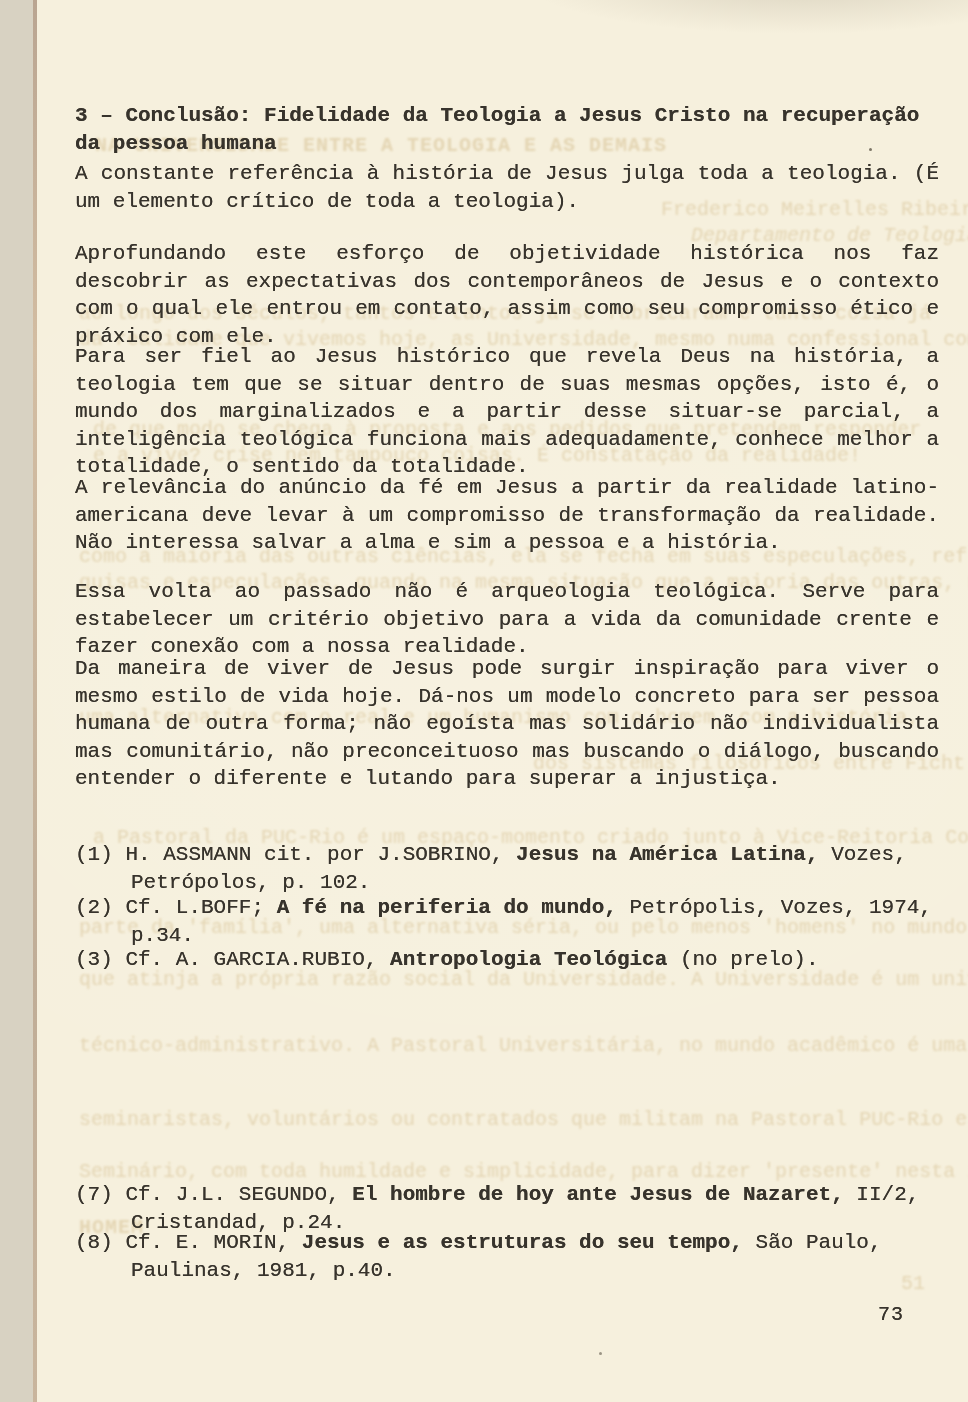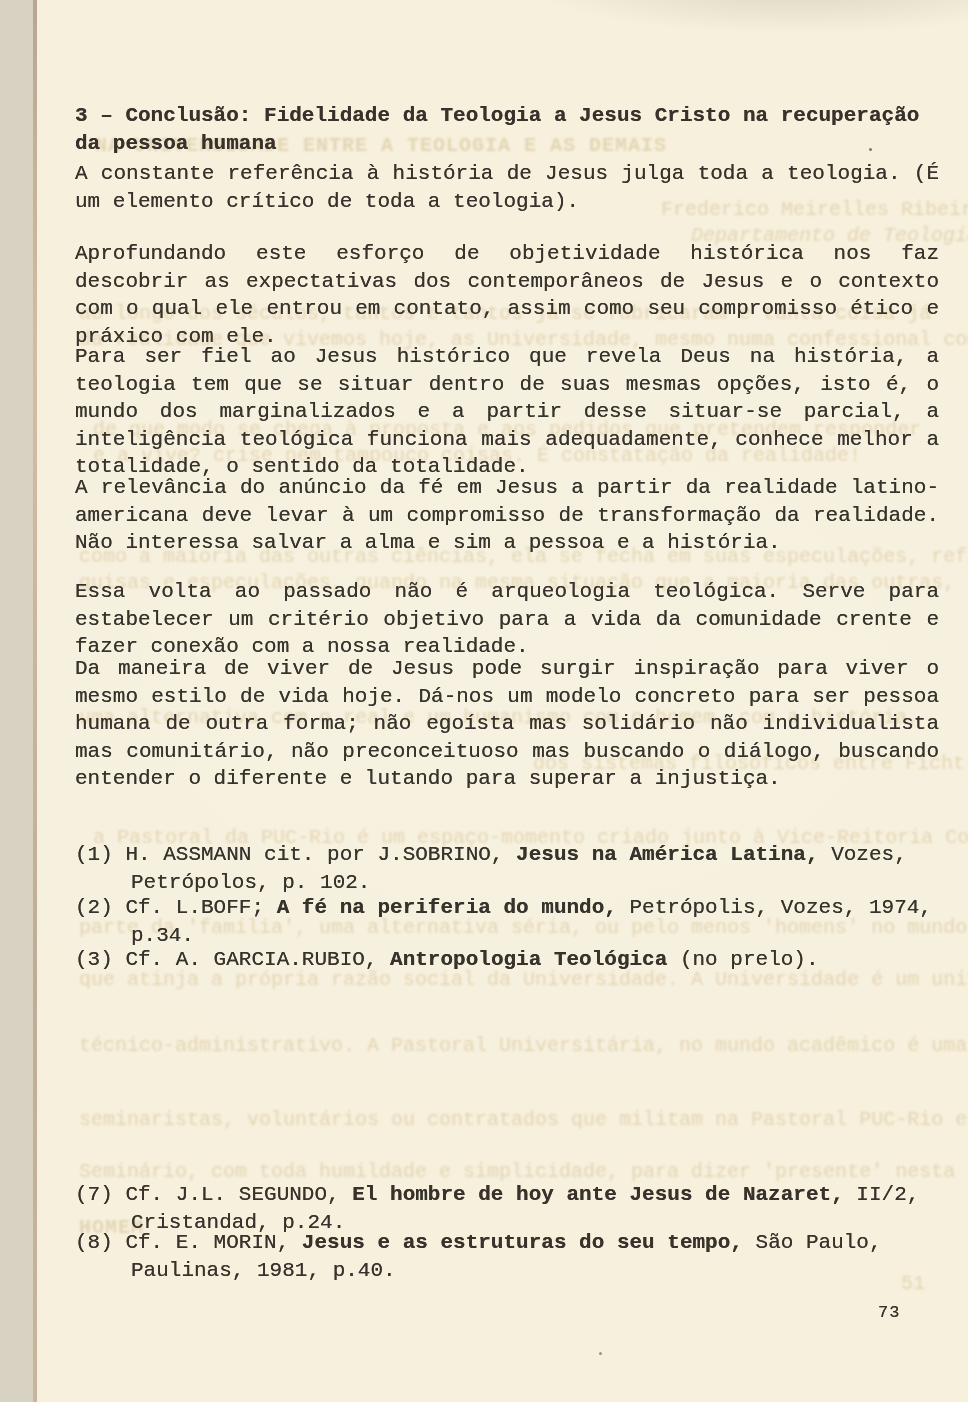--- a/index.html
+++ b/index.html
@@ -35,21 +35,21 @@
   .p4{top:474px;}
   .p5{top:578px;}
   .p6{top:655px;}
   .notas{top:784px;font-weight:bold;letter-spacing:.5px;text-align:left;}
   .note{text-align:left;padding-left:56px;text-indent:-56px;}
   .n1{top:841px;} .n2{top:894px;} .n3{top:946px;} .n4{top:999px;}
   .n5{top:1051px;} .n6{top:1128px;} .n7{top:1181px;} .n8{top:1229px;}
   .bold{font-weight:bold;}
   .pageno{
     position:absolute;left:845px;top:1303px;
-    font-size:17px;letter-spacing:1px;z-index:2;
+    font-size:20px;letter-spacing:1px;z-index:2;
     text-shadow:0 0 .5px rgba(55,51,44,.85);
   }
   
   .ghost{
     position:absolute;z-index:1;
     color:#d9c59a;
     filter:blur(1.2px);
     opacity:.62;
     font-size:20px;line-height:24px;
     white-space:nowrap;

